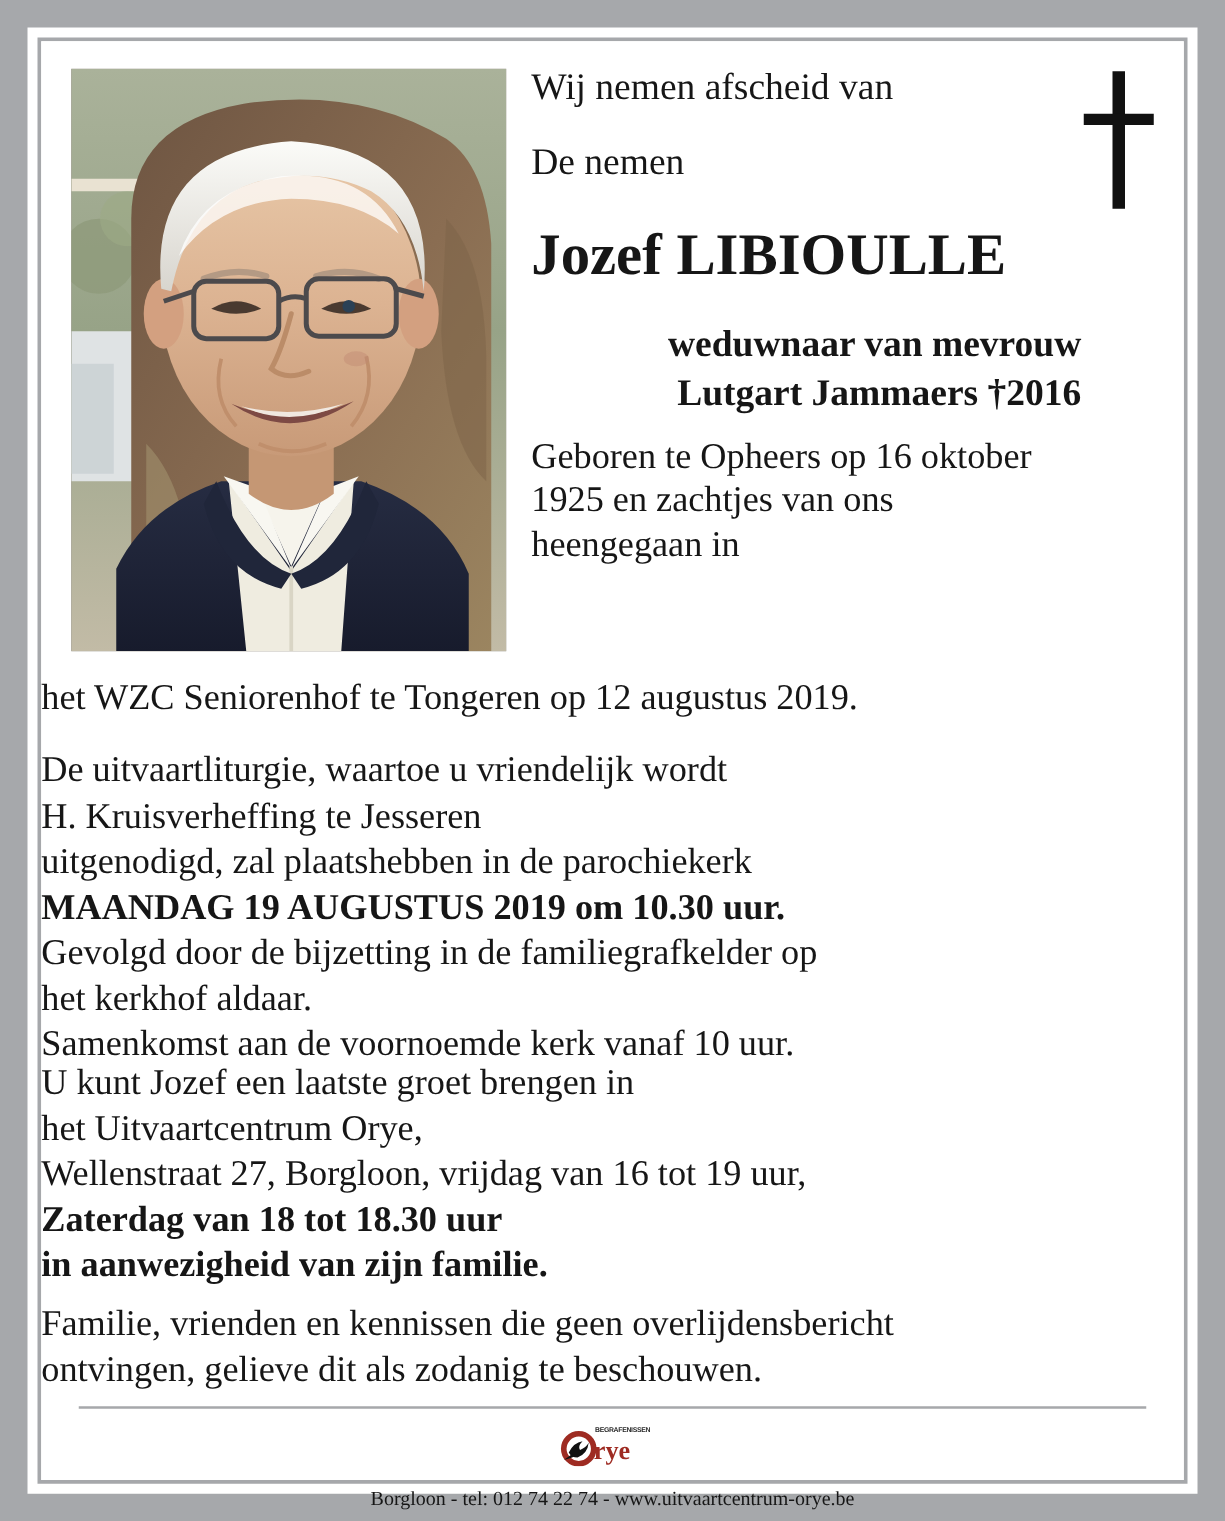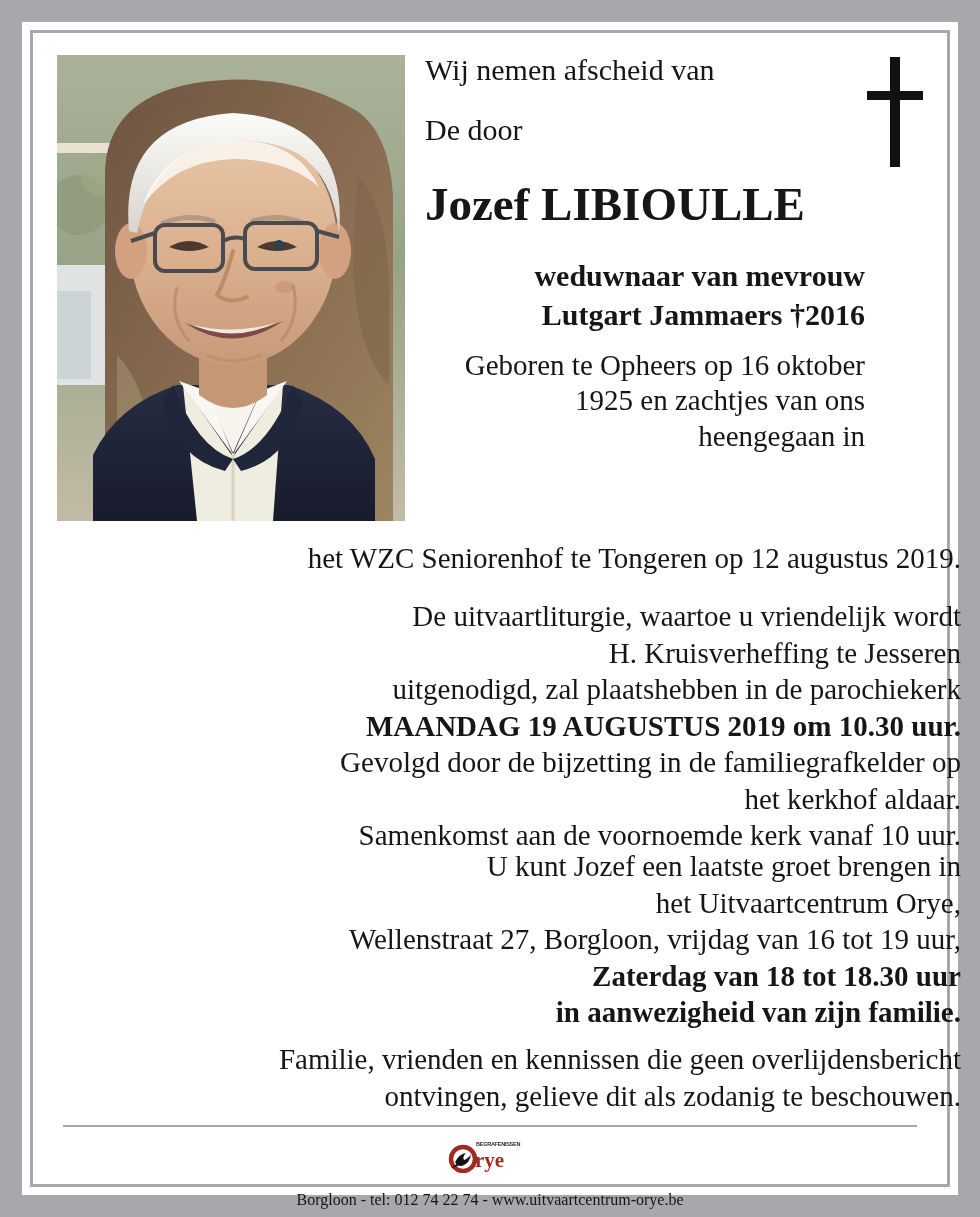--- a/index.html
+++ b/index.html
@@ -115,30 +115,29 @@
   .spouse {
     font-size: 30px;
     font-weight: bold;
     line-height: 1.30;
     text-align: right;
     margin-bottom: 14px;
   }
   .birth-block {
     font-size: 29px;
     line-height: 1.22;
-    text-align: right;
+    text-align: left;
   }
 
   
   .wide {
     position: absolute;
     left: 0;
     width: 914px;
-    text-align: right;
-    padding-left: 14px;
+    text-align: left;
   }
   .death-line {
     top: 508px;
     font-size: 29px;
     line-height: 1.2;
   }
   .liturgy {
     top: 565px;
     font-size: 29px;
     line-height: 1.26;
@@ -288,21 +287,21 @@
       </svg>
     </div>
 
     <div class="cross">
       <div class="v"></div>
       <div class="h"></div>
     </div>
 
     <div class="head-col">
       <div class="lead-line">Wij nemen afscheid van</div>
-      <div class="lead-line2">De door</div>
+      <div class="lead-line2">De nemen</div>
       <div class="deceased-name">Jozef LIBIOULLE</div>
 
       <div class="spouse">
         <div>weduwnaar van mevrouw</div>
         <div>Lutgart Jammaers †2016</div>
       </div>
 
       <div class="birth-block">
         <div>Geboren te Opheers op 16 oktober</div>
         <div>1925 en zachtjes van ons</div>

